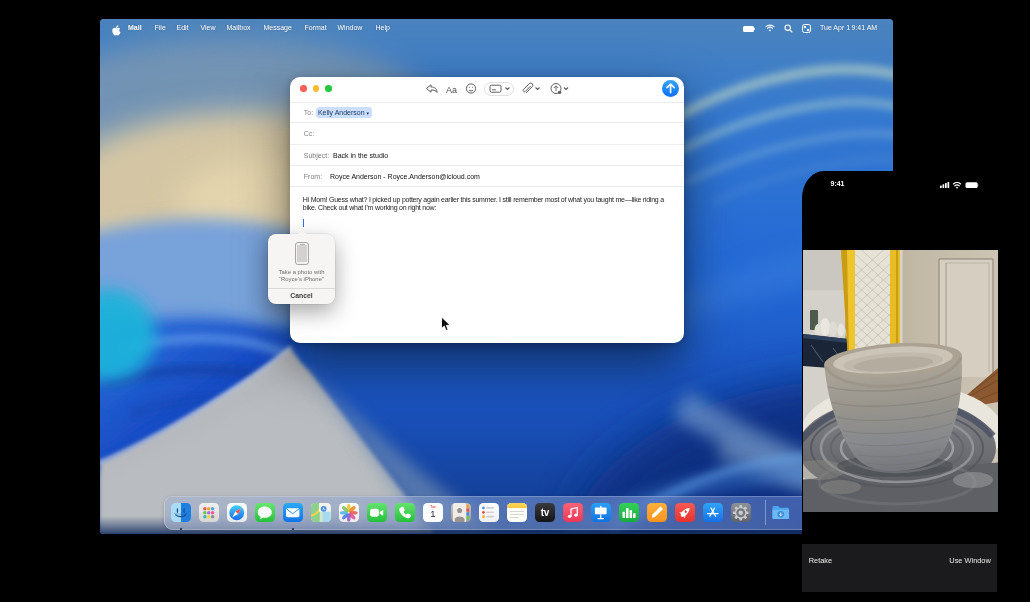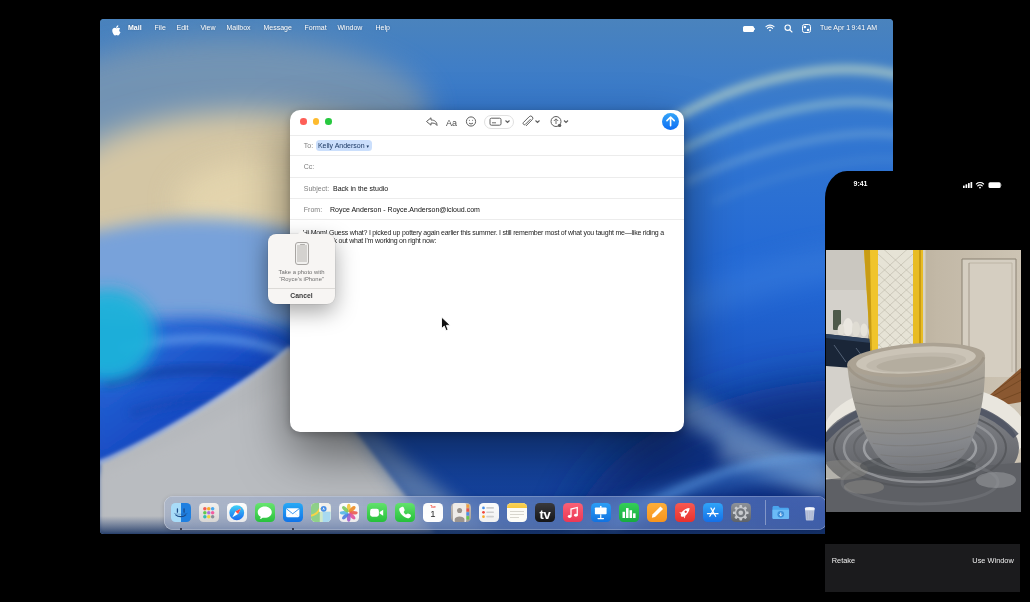--- a/index.html
+++ b/index.html
@@ -16,32 +16,32 @@
   #menubar .mi{position:absolute;top:4.6px;white-space:nowrap;text-shadow:0 0 2px rgba(0,0,0,0.25);}
   
   #dockbar{left:64px;top:476.5px;width:663px;height:34px;border-radius:9px;
      background:linear-gradient(90deg,rgba(160,175,205,0.52),rgba(125,152,208,0.55) 60%,rgba(95,125,200,0.6));
      box-shadow:inset 0 0 0 0.6px rgba(255,255,255,0.45), 0 1px 4px rgba(0,0,30,0.18);
      backdrop-filter: blur(7px);}
   .dicon{position:absolute;top:483.5px;width:19.5px;height:19.5px;border-radius:4.5px;overflow:hidden;}
   .ddot{position:absolute;top:508.5px;width:2px;height:2px;border-radius:50%;background:#1c1c2c;}
 
   
-  #mailwin{left:289.5px;top:77px;width:394.5px;height:322px;border-radius:10px;background:#fff;
-     box-shadow:0 22px 50px rgba(0,0,0,0.5), 0 2px 10px rgba(0,0,0,0.25);margin-top:33px;}
+  #mailwin{left:289.5px;top:77px;width:394.5px;height:266px;border-radius:10px;background:#fff;
+     box-shadow:0 22px 50px rgba(0,0,0,0.5), 0 2px 10px rgba(0,0,0,0.25);}
   .tl{position:absolute;width:6.6px;height:6.6px;border-radius:50%;top:8px;}
   .lbl{position:absolute;color:#7d7d7d;font-size:7px;}
   .val{position:absolute;color:#101010;font-size:7px;}
 
   
   #popover{left:268px;top:234.3px;width:67px;height:70px;border-radius:8px;background:#f7f5f3;
      box-shadow:0 8px 22px rgba(0,0,0,0.35), 0 0 0 0.5px rgba(0,0,0,0.1);}
 
   
-  #phone{left:825px;top:170.8px;width:205.5px;height:431.2px;background:#000;border-top-left-radius:22px 27px;overflow:hidden;}
+  #phone{left:802px;top:170.8px;width:205.5px;height:431.2px;background:#000;border-top-left-radius:22px 27px;overflow:hidden;}
 </style>
 </head>
 <body>
 <div id="stage">
 
   <div class="abs" id="desktop">
     <svg id="wall" class="abs" viewBox="0 0 793 515" preserveAspectRatio="none">
       <defs>
         <linearGradient id="base" x1="0" y1="0" x2="0" y2="1">
           <stop offset="0" stop-color="#4a83bd"></stop>
@@ -297,21 +297,21 @@
       </div>
 
       <div class="dicon" style="left:407.75px;background:#fdfcf7">
         <div style="position:absolute;top:0;left:0;width:100%;height:5.6px;background:linear-gradient(180deg,#fbd55c,#f7c83e)"></div>
         <div style="position:absolute;top:8.4px;left:2.6px;width:14px;height:1.1px;background:#d8d6ce"></div>
         <div style="position:absolute;top:11.4px;left:2.6px;width:14px;height:1.1px;background:#d8d6ce"></div>
         <div style="position:absolute;top:14.4px;left:2.6px;width:9px;height:1.1px;background:#d8d6ce"></div>
       </div>
 
       <div class="dicon" style="left:435.75px;background:linear-gradient(180deg,#3a3a3e,#151517)">
-        <div style="position:absolute;top:4.5px;left:0;width:100%;text-align:center;font-size:13px;font-weight:700;color:#fff;letter-spacing:-0.3px;">tv</div>
+        <div style="position:absolute;top:4.5px;left:0;width:100%;text-align:center;font-size:10px;font-weight:700;color:#fff;letter-spacing:-0.3px;">tv</div>
       </div>
 
       <div class="dicon" style="left:463.75px;background:linear-gradient(180deg,#fc6277,#ec3855)">
         <svg width="19.5" height="19.5" viewBox="0 0 20 20">
             <path d="M8.2,13.8 L8.2,6.2 L14.6,4.6 L14.6,12.4" stroke="#fff" stroke-width="1.3" fill="none"></path>
             <ellipse cx="6.8" cy="13.9" rx="1.9" ry="1.5" fill="#fff"></ellipse>
             <ellipse cx="13.2" cy="12.5" rx="1.9" ry="1.5" fill="#fff"></ellipse>
           </svg>
       </div>
 

